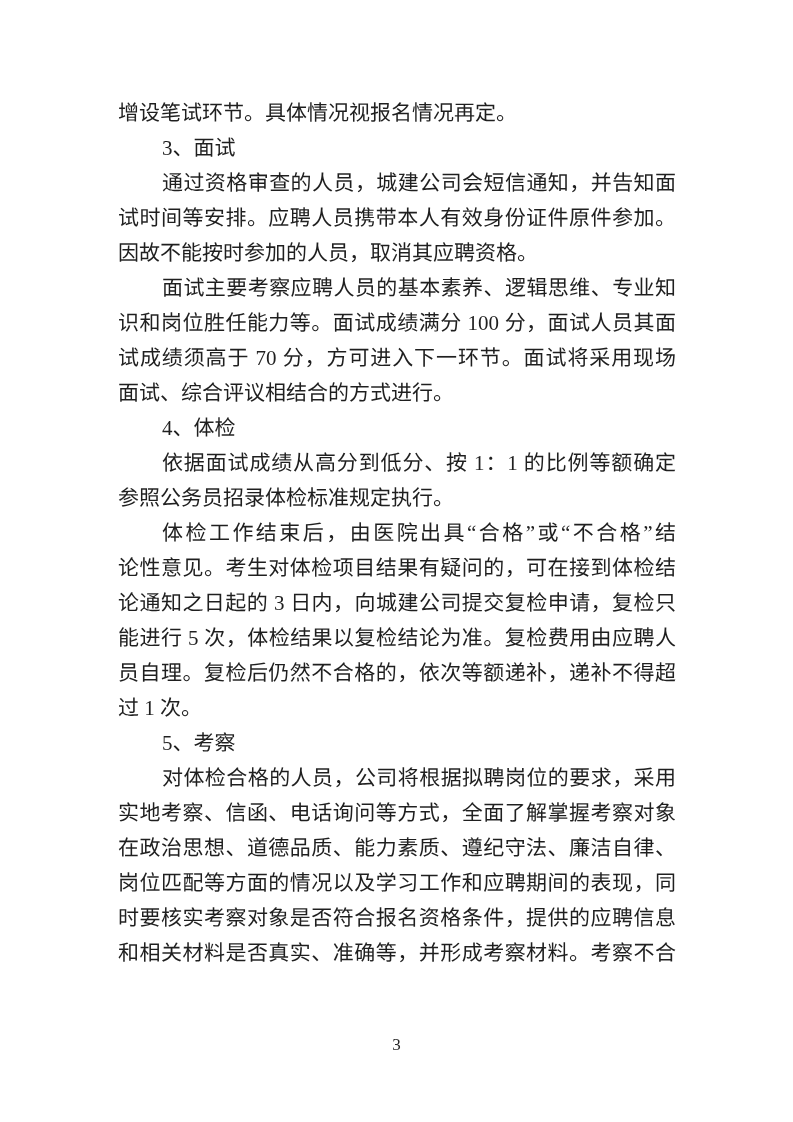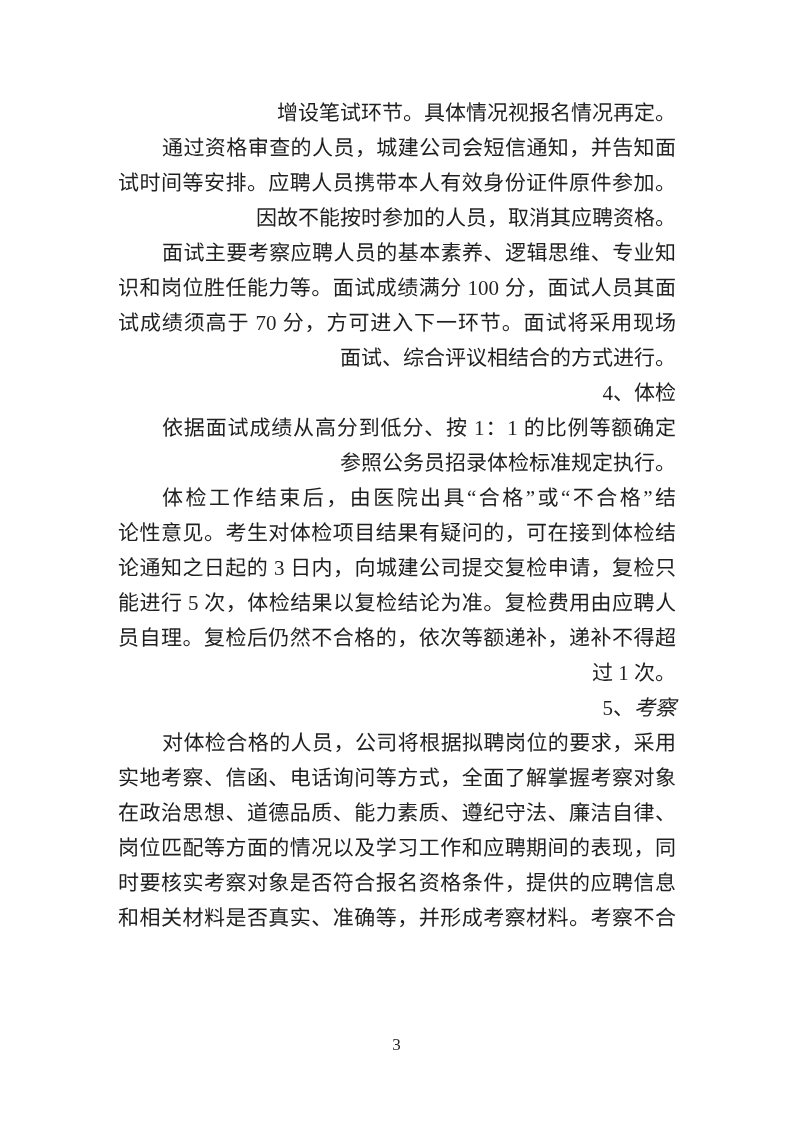--- a/index.html
+++ b/index.html
@@ -19,53 +19,53 @@
   .content {
     position: absolute;
     top: 96px;
     left: 118px;
     width: 558px;
   }
   .ln {
     font-size: 21px;
     line-height: 35px;
     height: 35px;
-    text-align: right;
+    text-align: left;
     white-space: nowrap;
     font-weight: 400;
   }
   .ln.just {
     white-space: normal;
     text-align: justify;
     text-align-last: justify;
   }
   .ln.ind {
     text-indent: 44px;
   }
   .italic-cjk {
-    font-style: italic;
     margin-top: 20px;
   }
   .footer {
     position: absolute;
     top: 1034px;
     left: 0;
     width: 793px;
     text-align: center;
     font-size: 17px;
     line-height: 22px;
     color: #2a2a2a;
   }
 </style>
 </head>
 <body>
 
 <div class="page">
   <div class="content">
     <div class="ln">增设笔试环节。具体情况视报名情况再定。</div>
+    <div class="ln ind">3、面试</div>
     <div class="ln ind just">通过资格审查的人员，城建公司会短信通知，并告知面</div>
     <div class="ln just">试时间等安排。应聘人员携带本人有效身份证件原件参加。</div>
     <div class="ln">因故不能按时参加的人员，取消其应聘资格。</div>
     <div class="ln ind just">面试主要考察应聘人员的基本素养、逻辑思维、专业知</div>
     <div class="ln just">识和岗位胜任能力等。面试成绩满分 100 分，面试人员其面</div>
     <div class="ln just">试成绩须高于 70 分，方可进入下一环节。面试将采用现场</div>
     <div class="ln">面试、综合评议相结合的方式进行。</div>
     <div class="ln ind">4、体检</div>
     <div class="ln ind just">依据面试成绩从高分到低分、按 1：1 的比例等额确定</div>
     <div class="ln">参照公务员招录体检标准规定执行。</div>

